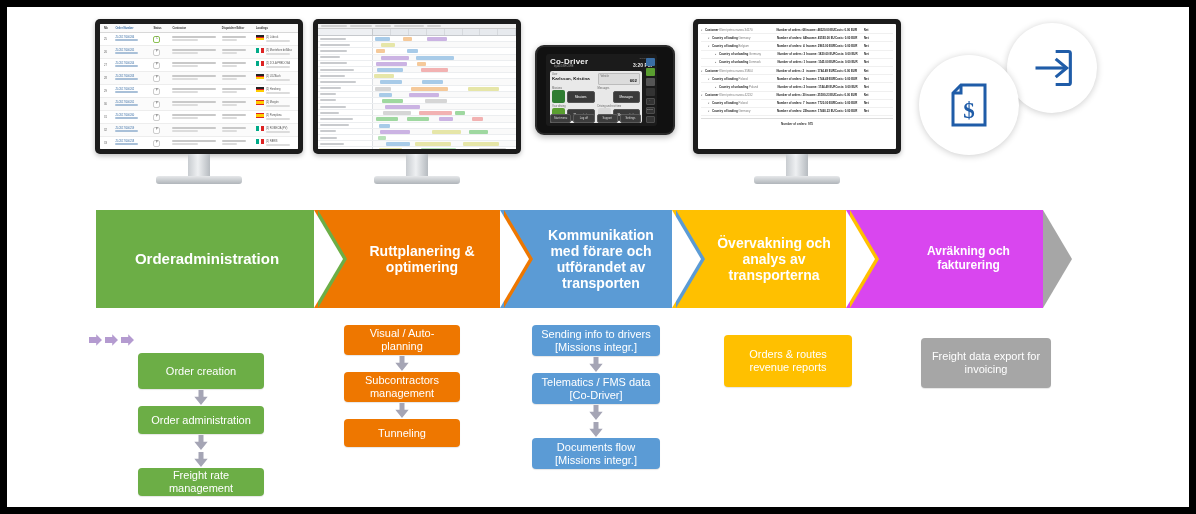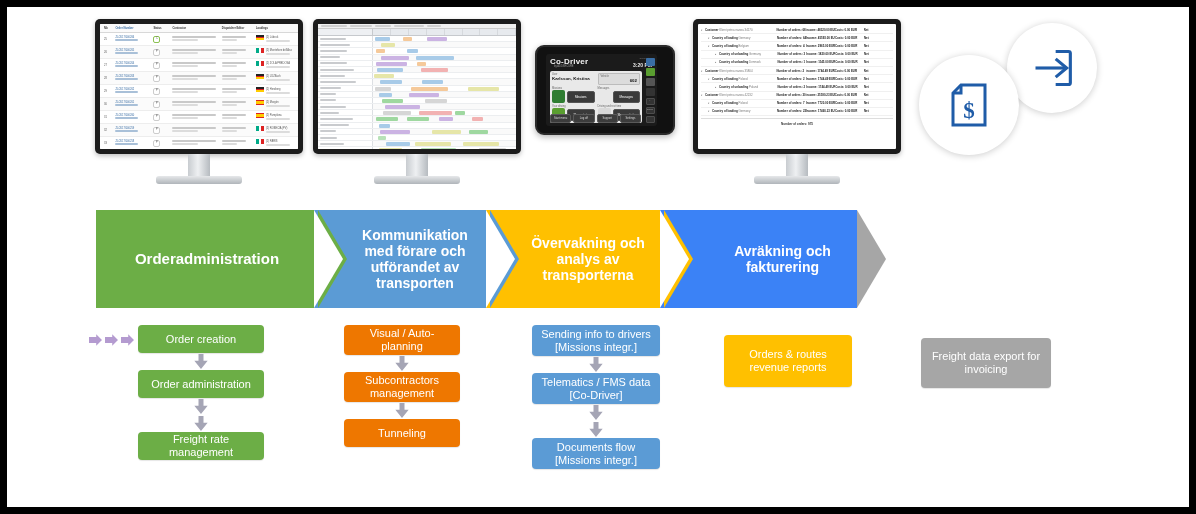--- a/index.html
+++ b/index.html
@@ -756,47 +756,50 @@
       <path d="M12 4 H36 V44 H4 V12 Z" fill="none" stroke="#1F5CA8" stroke-width="3"></path>
       <path d="M12 4 V12 H4" fill="none" stroke="#1F5CA8" stroke-width="3"></path>
       <text x="20" y="37" font-family="'Liberation Serif', serif" font-size="23" font-weight="bold" fill="#1F5CA8" text-anchor="middle">$</text>
     </svg>
   </div>
 
   <div id="banner">
       <div class="chev" style="--c: #6CAE46; background: rgb(108, 174, 70); width: 222px; font-size: 15px;">
         <span>Orderadministration</span>
       </div>
+      <div class="chev" style="--c: #EE7700; background: rgb(238, 119, 0); width: 190px; font-size: 14px;">
+        <span>Ruttplanering &amp;<br>optimering</span>
+      </div>
       <div class="chev" style="--c: #5B9BD5; background: rgb(91, 155, 213); width: 176px; font-size: 14px;">
         <span>Kommunikation<br>med förare och<br>utförandet av<br>transporten</span>
       </div>
       <div class="chev" style="--c: #FFC000; background: rgb(255, 192, 0); width: 178px; font-size: 14px;">
         <span>Övervakning och<br>analys av<br>transporterna</span>
       </div>
-      <div class="chev" style="--c: #A6A6A6; background: #3b82f6; width: 197px; font-size: 14px; padding-left: 48px;">
+      <div class="chev" style="--c: #A6A6A6; background: #d946ef; width: 197px; font-size: 12px; padding-left: 48px;">
         <span>Avräkning och<br>fakturering</span>
       </div>
     </div>
 
 
   <div class="rt-arrows" style="left:82px;top:327px;">
     <svg width="13" height="12" viewBox="0 0 18 16">
         <path d="M0 4 H10 V0 L18 8 L10 16 V12 H0 Z" fill="#B49BD0"></path>
       </svg>
     <svg width="13" height="12" viewBox="0 0 18 16">
         <path d="M0 4 H10 V0 L18 8 L10 16 V12 H0 Z" fill="#B49BD0"></path>
       </svg>
     <svg width="13" height="12" viewBox="0 0 18 16">
         <path d="M0 4 H10 V0 L18 8 L10 16 V12 H0 Z" fill="#B49BD0"></path>
       </svg>
   </div>
 
   <div id="flow-columns">
       <div class="col" style="left: 131px; top: 318px; width: 126px;">
-        <div class="node" style="background: rgb(108, 174, 70); height: 28px;">Order creation</div>
+        <div class="node" style="background: rgb(108, 174, 70); height: 36px; margin-top: 28px;">Order creation</div>
         <div class="dn-arrow">
           <svg width="14" height="15" viewBox="0 0 16 18">
             <path d="M5 0 H11 V8 H16 L8 18 L0 8 H5 Z" fill="#A5A5B5"></path>
           </svg>
         </div>
         <div class="node" style="background: rgb(108, 174, 70); height: 28px;">Order administration</div>
         <div class="dn-arrow">
           <svg width="14" height="15" viewBox="0 0 16 18">
             <path d="M5 0 H11 V8 H16 L8 18 L0 8 H5 Z" fill="#A5A5B5"></path>
           </svg>

